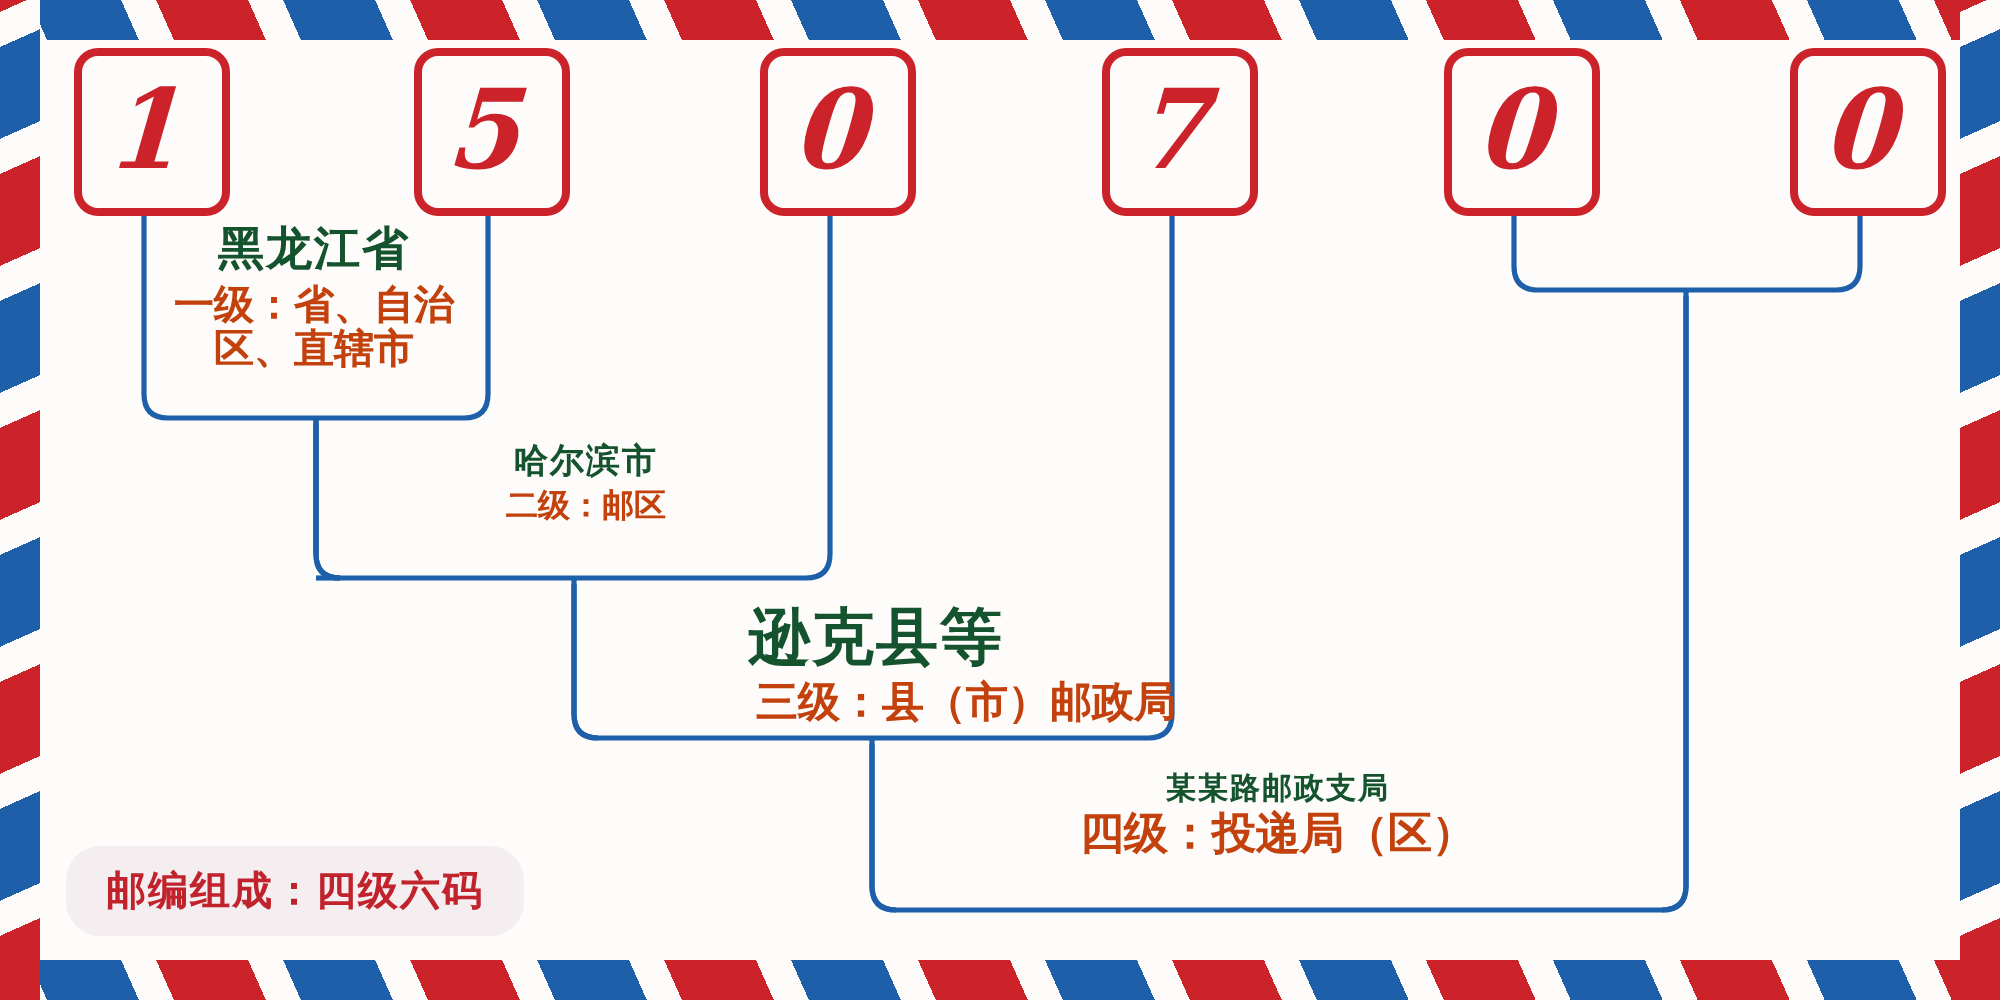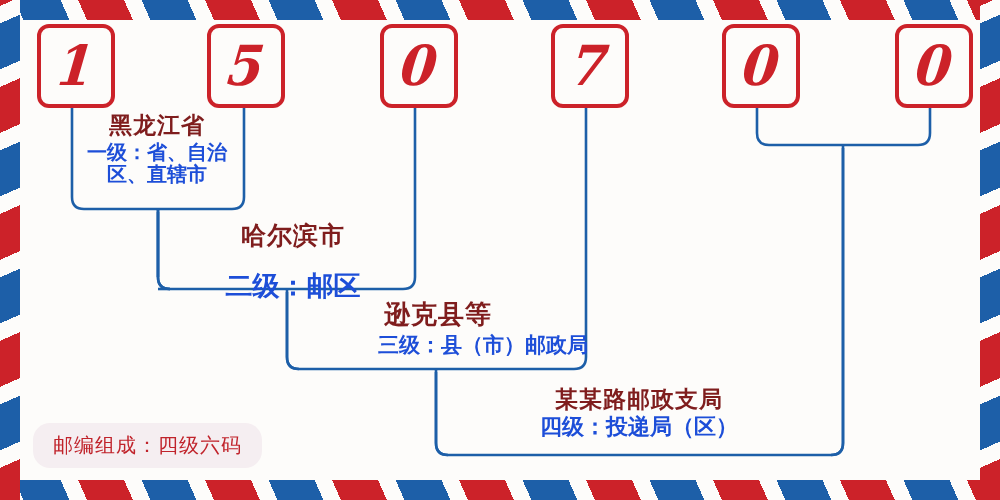--- a/index.html
+++ b/index.html
@@ -86,62 +86,62 @@
   
   .callout {
     position: absolute;
     z-index: 8;
     text-align: center;
     line-height: 1.12;
   }
   .callout .title {
     font-family: "DejaVu Serif", serif;
     font-weight: 700;
-    color: #7f1d1d;
+    color: #14532d;
     letter-spacing: 1px;
     white-space: nowrap;
   }
   .callout .subtitle {
     font-family: "DejaVu Sans", sans-serif;
     font-weight: 700;
-    color: #1d4ed8;
+    color: #c2410c;
   }
 
   .c1 { left: 72px;  top: 112px; width: 170px; }
   .c1 .title    { font-size: 23px; }
   .c1 .subtitle { font-size: 20px; margin-top: 3px; }
 
   .c2 { left: 168px; top: 222px; width: 250px; }
-  .c2 .title    { font-size: 25px; }
-  .c2 .subtitle { font-size: 27px; margin-top: 21px; }
+  .c2 .title    { font-size: 17px; }
+  .c2 .subtitle { font-size: 16px; margin-top: 3px; }
 
   .c3 { left: 288px; top: 302px; width: 300px; }
-  .c3 .title    { font-size: 26px; font-family: Liberation Mono, monospace; }
+  .c3 .title    { font-size: 31px; }
   .c3 .subtitle { font-size: 21px; margin-top: 3px; text-align: right; }
 
   .c4 { left: 452px; top: 386px; width: 374px; }
-  .c4 .title    { font-size: 23px; }
+  .c4 .title    { font-size: 15px; }
   .c4 .subtitle { font-size: 22px; margin-top: 3px; }
 
   .c5 { left: 762px; top: 104px; width: 160px; }
   .c5 .title    { font-size: 22px; }
 
   
   .legend {
     position: absolute;
     left: 33px;
     top: 423px;
     padding: 9px 20px;
     background: #f5eef1;
     border-radius: 17px;
     z-index: 8;
   }
   .legend span {
     font-family: "DejaVu Serif", serif;
-    font-weight: 400;
+    font-weight: 700;
     font-size: 20px;
     color: #c0232b;
     letter-spacing: 1px;
     white-space: nowrap;
   }
 </style>
 </head>
 <body>
 
 <div id="stage">

